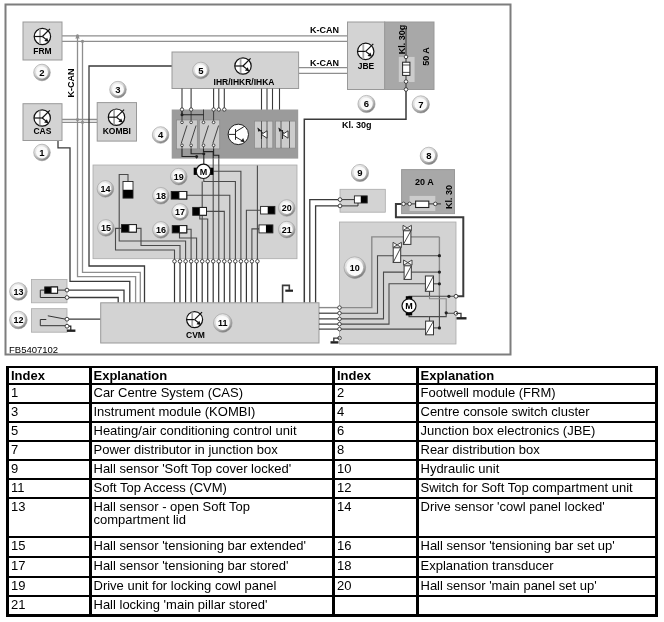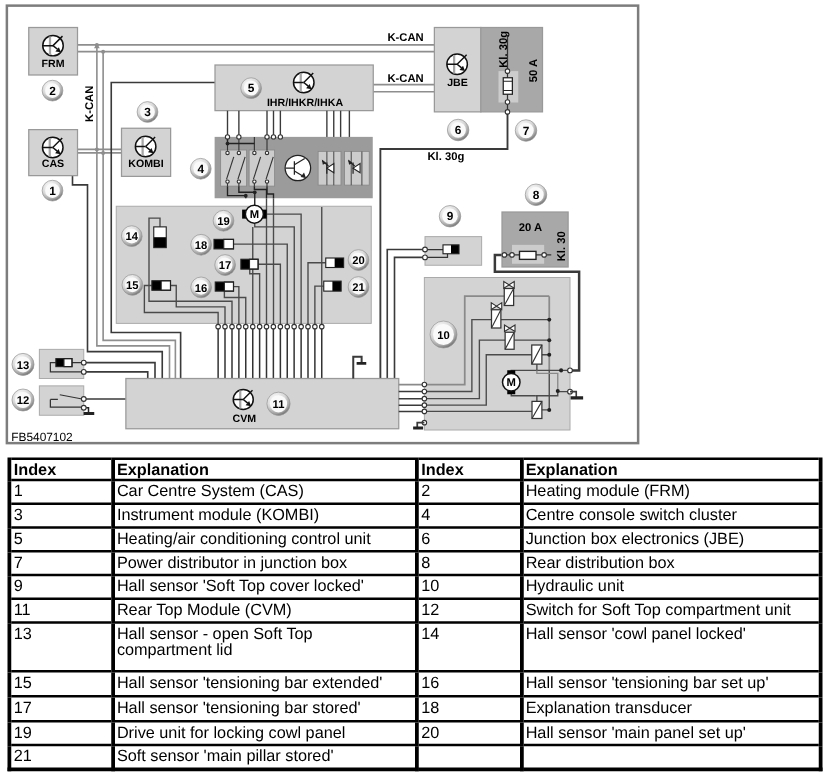--- a/index.html
+++ b/index.html
@@ -660,21 +660,21 @@
       <tr class="hd" style="height:15px">
         <td class="c1">Index</td>
         <td class="c2">Explanation</td>
         <td class="c3">Index</td>
         <td class="c4">Explanation</td>
       </tr>
 <tr style="height:19px">
         <td class="c1">1</td>
         <td class="c2">Car Centre System (CAS)</td>
         <td class="c3">2</td>
-        <td class="c4">Heating module (FRM)</td>
+        <td class="c4">Footwell module (FRM)</td>
       </tr>
 <tr style="height:19px">
         <td class="c1">3</td>
         <td class="c2">Instrument module (KOMBI)</td>
         <td class="c3">4</td>
         <td class="c4">Centre console switch cluster</td>
       </tr>
 <tr style="height:19px">
         <td class="c1">5</td>
         <td class="c2">Heating/air conditioning control unit</td>
@@ -688,29 +688,29 @@
         <td class="c4">Rear distribution box</td>
       </tr>
 <tr style="height:19px">
         <td class="c1">9</td>
         <td class="c2">Hall sensor 'Soft Top cover locked'</td>
         <td class="c3">10</td>
         <td class="c4">Hydraulic unit</td>
       </tr>
 <tr style="height:19px">
         <td class="c1">11</td>
-        <td class="c2">Rear Top Module (CVM)</td>
+        <td class="c2">Soft Top Access (CVM)</td>
         <td class="c3">12</td>
         <td class="c4">Switch for Soft Top compartment unit</td>
       </tr>
 <tr style="height:39px">
         <td class="c1">13</td>
         <td class="c2">Hall sensor - open Soft Top<br>compartment lid</td>
         <td class="c3">14</td>
-        <td class="c4">Hall sensor 'cowl panel locked'</td>
+        <td class="c4">Drive sensor 'cowl panel locked'</td>
       </tr>
 <tr style="height:20px">
         <td class="c1">15</td>
         <td class="c2">Hall sensor 'tensioning bar extended'</td>
         <td class="c3">16</td>
         <td class="c4">Hall sensor 'tensioning bar set up'</td>
       </tr>
 <tr style="height:20px">
         <td class="c1">17</td>
         <td class="c2">Hall sensor 'tensioning bar stored'</td>
@@ -718,18 +718,18 @@
         <td class="c4">Explanation transducer</td>
       </tr>
 <tr style="height:19px">
         <td class="c1">19</td>
         <td class="c2">Drive unit for locking cowl panel</td>
         <td class="c3">20</td>
         <td class="c4">Hall sensor 'main panel set up'</td>
       </tr>
 <tr style="height:20px">
         <td class="c1">21</td>
-        <td class="c2">Soft sensor 'main pillar stored'</td>
+        <td class="c2">Hall locking 'main pillar stored'</td>
         <td class="c3"></td>
         <td class="c4"></td>
       </tr>
 </tbody>
   </table>
 
 </body></html>

